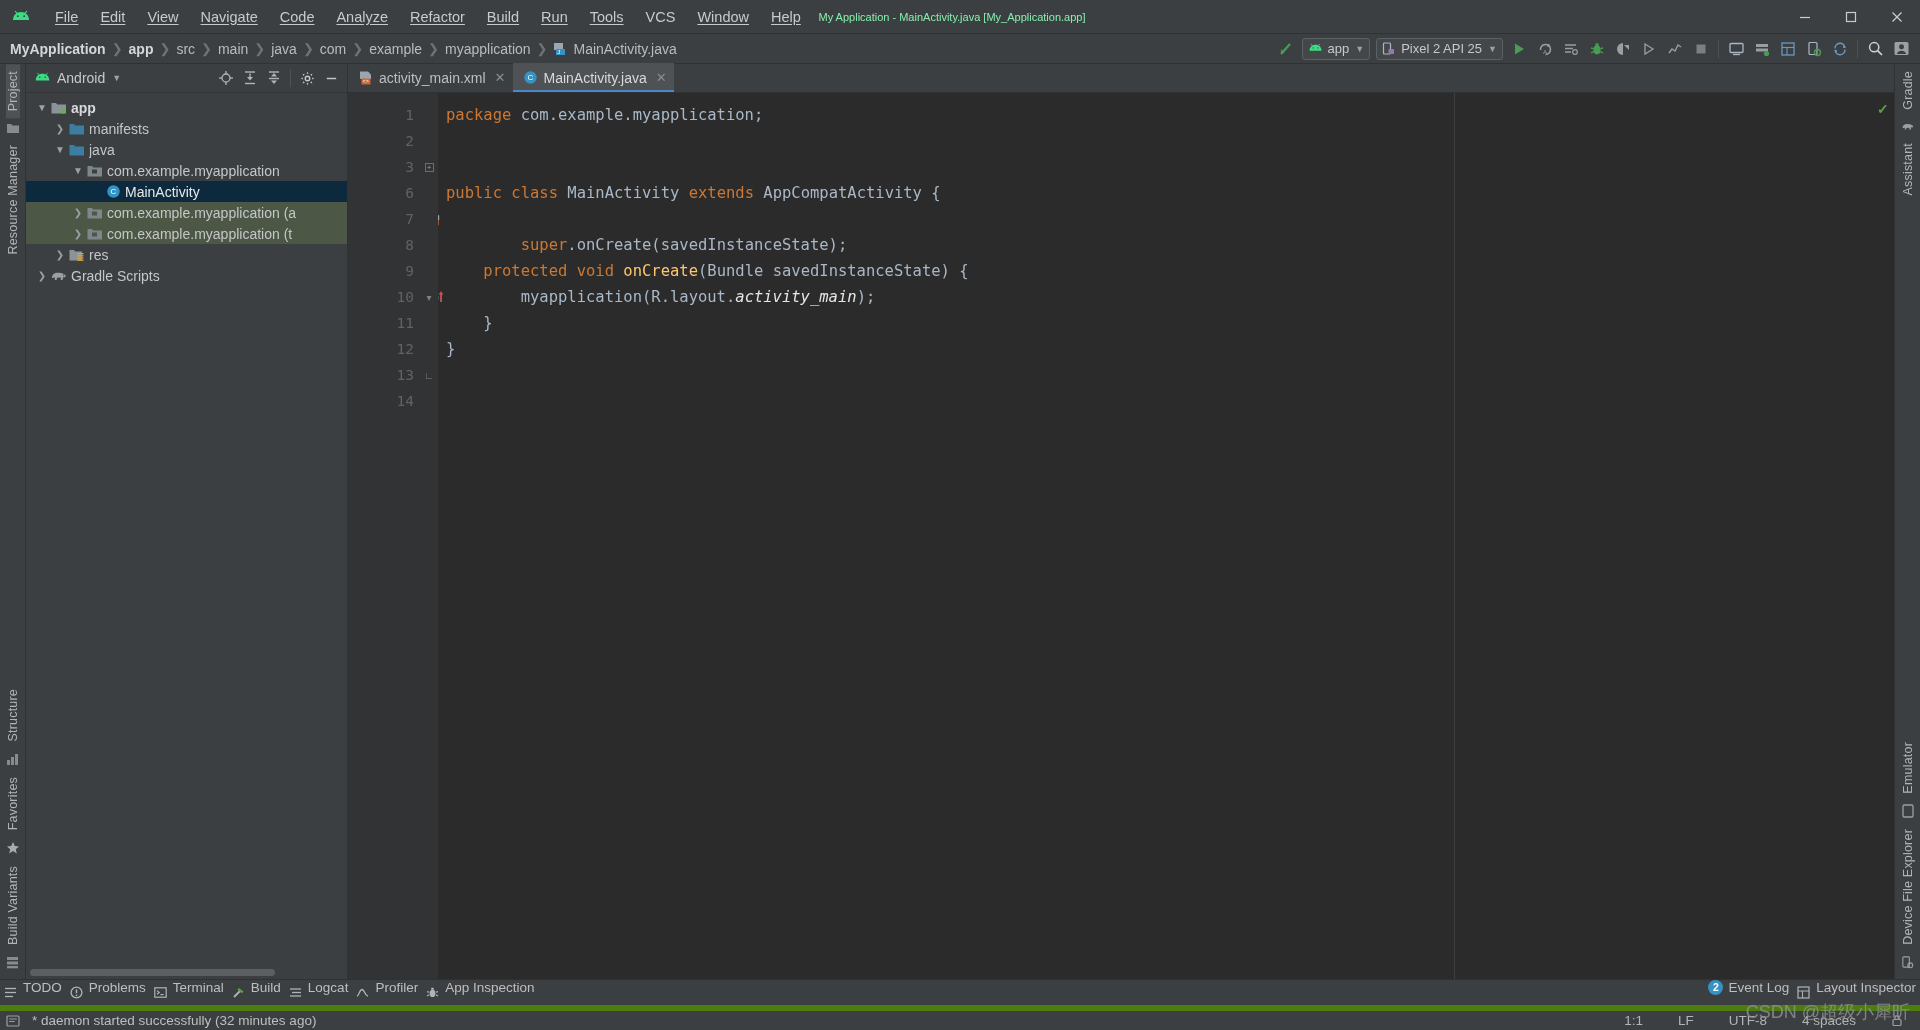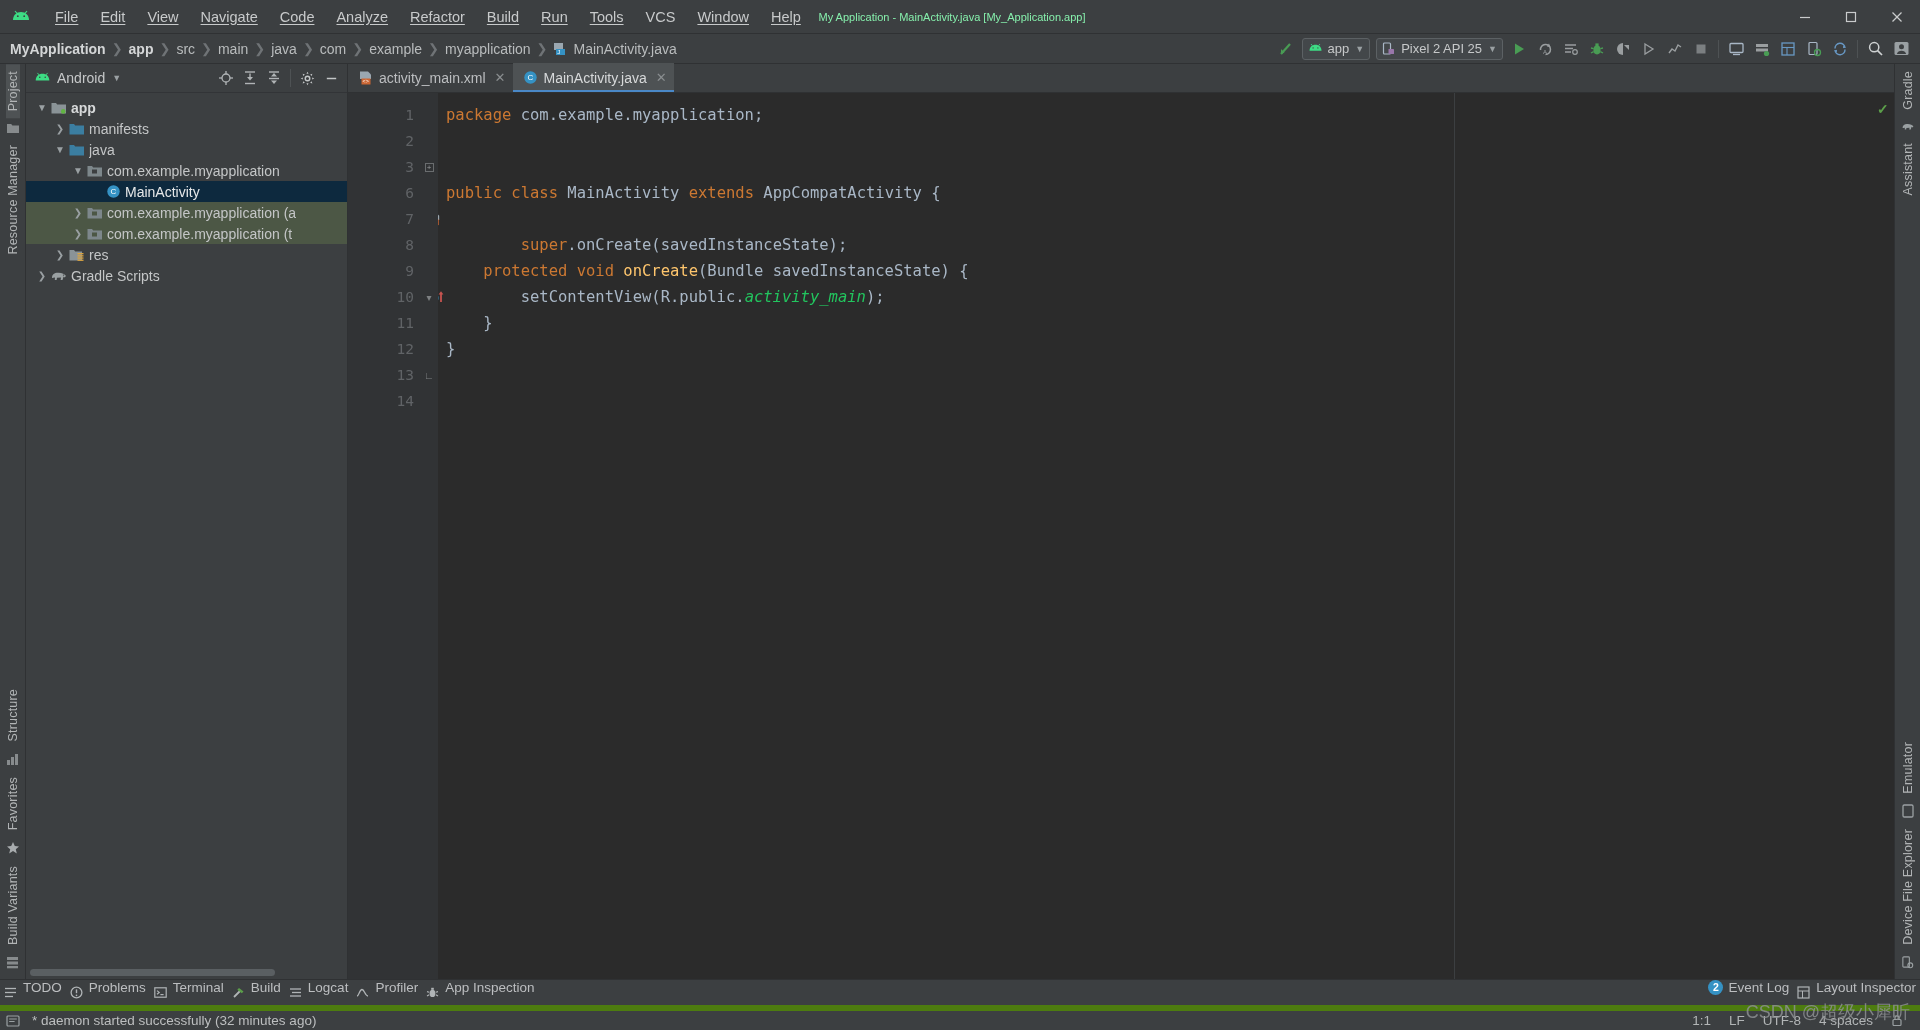--- a/index.html
+++ b/index.html
@@ -157,21 +157,21 @@
   .fold-arrow { color: #7d8082; font-size: 10px; }
   .code-lines {
     flex: 1; padding-top: 9px; font-family: "DejaVu Sans Mono", monospace;
     font-size: 15.5px; position: relative; min-width: 0; overflow: hidden;
   }
   .cline { height: 26px; display: flex; align-items: center; white-space: pre; padding-left: 8px; }
   .kw { color: #cc7832; }
   .pl { color: #a9b7c6; }
   .an { color: #bbb529; }
   .fn { color: #ffc66d; }
-  .fld { color: #22c55e; font-style: italic; }
+  .fld { color: #e5e5e5; font-style: italic; }
   .folded { background: #3a3f41; color: #9aa0a3; border-radius: 2px; padding: 0 1px; }
 
   .code-right-gut {
     width: 22px; flex: 0 0 22px; background: #2b2b2b; position: relative;
   }
   .ok-check { position: absolute; top: 8px; left: 5px; color: #5c9f4a; font-size: 14px; font-weight: bold; }
 
   .vsplit {
     position: absolute; top: 0; bottom: 0; width: 1px; background: #3c3f41;
   }
@@ -192,21 +192,21 @@
     font-size: 10.5px; display: flex; align-items: center; justify-content: center;
     margin-right: 5px; font-weight: bold;
   }
 
   .statusbar {
     height: 25px; background: #3c3f41; display: flex; align-items: center;
     flex: 0 0 25px; font-size: 13.5px; color: #b2b5b6; padding-left: 6px;
     border-top: 6px solid #4d7c0f;
   }
   .sb-msg { margin-left: 12px; color: #bdbfc0; }
-  .sb-right { margin-left: auto; display: flex; align-items: center; padding-right: 8px; }
+  .sb-right { margin-left: auto; display: flex; align-items: center; padding-right: 8px; gap: 17px; }
   .sb-cell { padding: 0 9px; white-space: nowrap; }
 
   .watermark {
     position: absolute; right: 10px; bottom: 6px; font-size: 18px; color: #8d9092;
     opacity: .85; pointer-events: none; font-family: "Liberation Sans", sans-serif;
   }
   svg { display: block; }
 </style>
 </head>
 <body>
@@ -698,21 +698,21 @@
         </div>
 
         <div class="code-lines">
           <div class="cline"><span class="kw">package </span><span class="pl">com.example.myapplication</span><span class="pl">;</span></div>
           <div class="cline"></div>
           <div class="cline"></div>
           <div class="cline"><span class="kw">public </span><span class="kw">class </span><span class="pl">MainActivity </span><span class="kw">extends </span><span class="pl">AppCompatActivity {</span></div>
           <div class="cline"></div>
           <div class="cline"><span class="kw">        super</span><span class="pl">.onCreate(savedInstanceState);</span></div>
           <div class="cline"><span class="kw">    protected </span><span class="kw">void </span><span class="fn">onCreate</span><span class="pl">(Bundle savedInstanceState) {</span></div>
-          <div class="cline"><span class="pl">        setContentView(R.public.</span><span class="fld">activity_main</span><span class="pl">);</span></div>
+          <div class="cline"><span class="pl">        myapplication(R.layout.</span><span class="fld">activity_main</span><span class="pl">);</span></div>
           <div class="cline"><span class="pl">    }</span></div>
           <div class="cline"><span class="pl">}</span></div>
           <div class="vsplit" style="left:1016px;"></div>
         </div>
 
         <div class="code-right-gut">
           <span class="ok-check">✓</span>
         </div>
       </div>
     </div>

